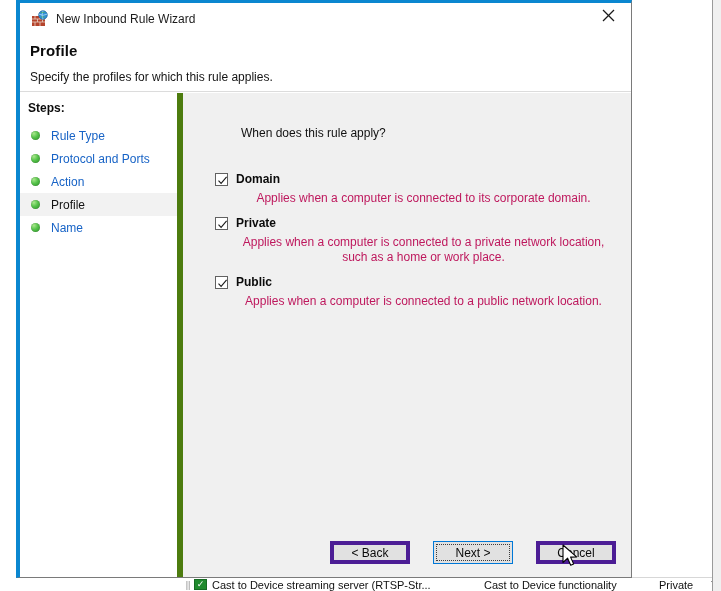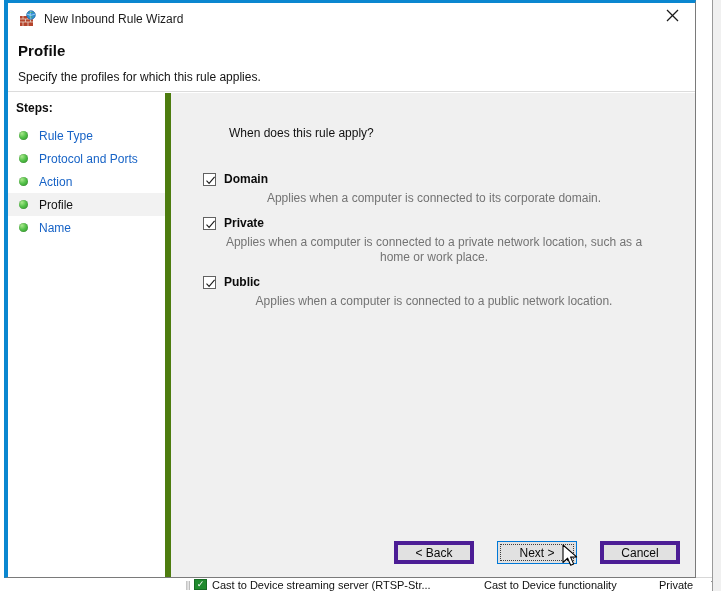--- a/index.html
+++ b/index.html
@@ -70,23 +70,23 @@
     margin-right: 5px;
   }
   #bg-row .c1 { flex: 0 0 272px; overflow: hidden; }
   #bg-row .c2 { flex: 0 0 175px; overflow: hidden; }
   #bg-row .c3 { flex: 0 0 52px; overflow: hidden; }
   #bg-row .c4 { flex: 0 0 auto; overflow: hidden; }
 
   
   #wizard-window {
     position: absolute;
-    left: 4px;
+    left: 16px;
     top: 0;
-    width: 692px;
+    width: 616px;
     height: 578px;
     background: #ffffff;
     box-sizing: border-box;
     border-left: 4px solid #0a87d0;
     border-top: 3px solid #0a87d0;
     border-right: 1px solid #7a7a7a;
     border-bottom: 1px solid #7a7a7a;
     overflow: hidden;
   }
   #title-bar {
@@ -246,21 +246,21 @@
     top: 1px;
   }
   .profile-name {
     font-size: 12px;
     font-weight: bold;
     color: #0b0b0b;
     line-height: 14px;
   }
   .profile-desc {
     font-size: 12px;
-    color: #737373;
+    color: #be185d;
     margin-left: 21px;
     margin-top: 5px;
     line-height: 15px;
     max-width: 420px;
   }
 
   
   #button-bar {
     position: absolute;
     right: 15px;

